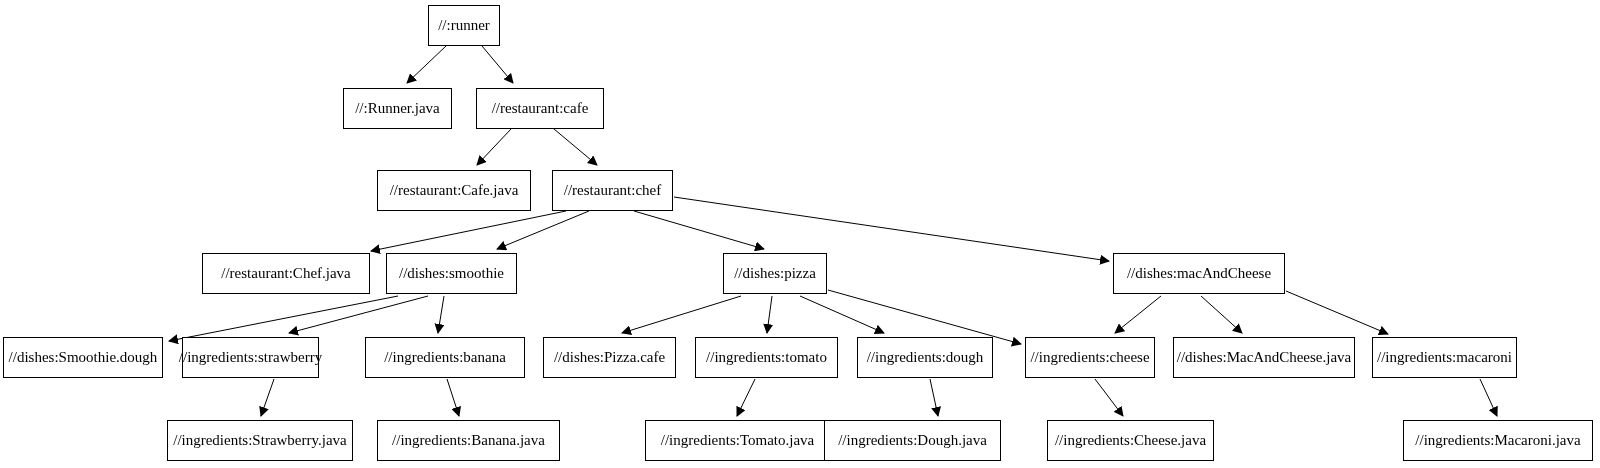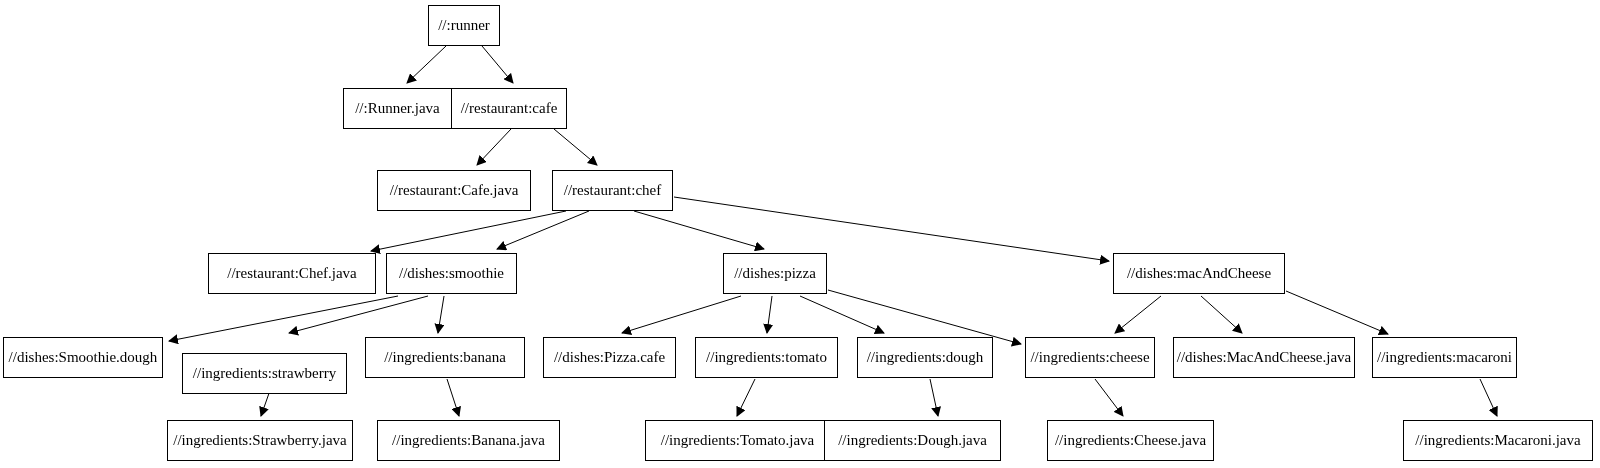--- a/index.html
+++ b/index.html
@@ -74,32 +74,32 @@
     <line x1="447" y1="379" x2="459" y2="416" marker-end="url(#arrowhead)"></line>
     <line x1="755" y1="379" x2="737" y2="416" marker-end="url(#arrowhead)"></line>
     <line x1="930" y1="379" x2="938" y2="416" marker-end="url(#arrowhead)"></line>
     <line x1="1095" y1="379" x2="1123" y2="416" marker-end="url(#arrowhead)"></line>
     <line x1="1480" y1="379" x2="1497" y2="416" marker-end="url(#arrowhead)"></line>
   </svg>
 
   <div class="node" style="left:428px;top:5px;width:72px">//:runner</div>
 
   <div class="node" style="left:343px;top:88px;width:109px">//:Runner.java</div>
-  <div class="node" style="left:451px;top:88px;width:116px">//restaurant:cafe</div>
+  <div class="node" style="left:476px;top:88px;width:128px">//restaurant:cafe</div>
 
   <div class="node" style="left:377px;top:170px;width:154px">//restaurant:Cafe.java</div>
   <div class="node" style="left:552px;top:170px;width:121px">//restaurant:chef</div>
 
-  <div class="node" style="left:208px;top:253px;width:168px">//restaurant:Chef.java</div>
+  <div class="node" style="left:202px;top:253px;width:168px">//restaurant:Chef.java</div>
   <div class="node" style="left:386px;top:253px;width:131px">//dishes:smoothie</div>
   <div class="node" style="left:723px;top:253px;width:104px">//dishes:pizza</div>
   <div class="node" style="left:1113px;top:253px;width:172px">//dishes:macAndCheese</div>
 
   <div class="node" style="left:3px;top:337px;width:160px">//dishes:Smoothie.dough</div>
-  <div class="node" style="left:182px;top:353px;width:165px">//ingredients:strawberry</div>
+  <div class="node" style="left:182px;top:337px;width:137px">//ingredients:strawberry</div>
   <div class="node" style="left:365px;top:337px;width:160px">//ingredients:banana</div>
   <div class="node" style="left:543px;top:337px;width:133px">//dishes:Pizza.cafe</div>
   <div class="node" style="left:695px;top:337px;width:143px">//ingredients:tomato</div>
   <div class="node" style="left:857px;top:337px;width:136px">//ingredients:dough</div>
   <div class="node" style="left:1025px;top:337px;width:130px">//ingredients:cheese</div>
   <div class="node" style="left:1173px;top:337px;width:182px">//dishes:MacAndCheese.java</div>
   <div class="node" style="left:1372px;top:337px;width:145px">//ingredients:macaroni</div>
 
   <div class="node" style="left:167px;top:420px;width:186px">//ingredients:Strawberry.java</div>
   <div class="node" style="left:377px;top:420px;width:183px">//ingredients:Banana.java</div>

